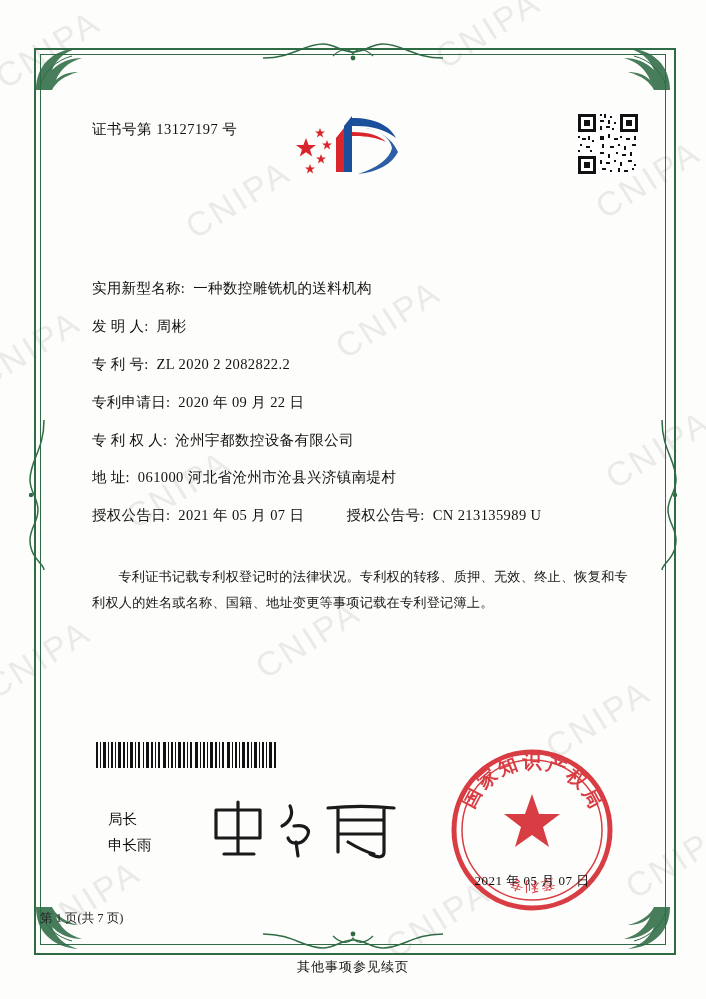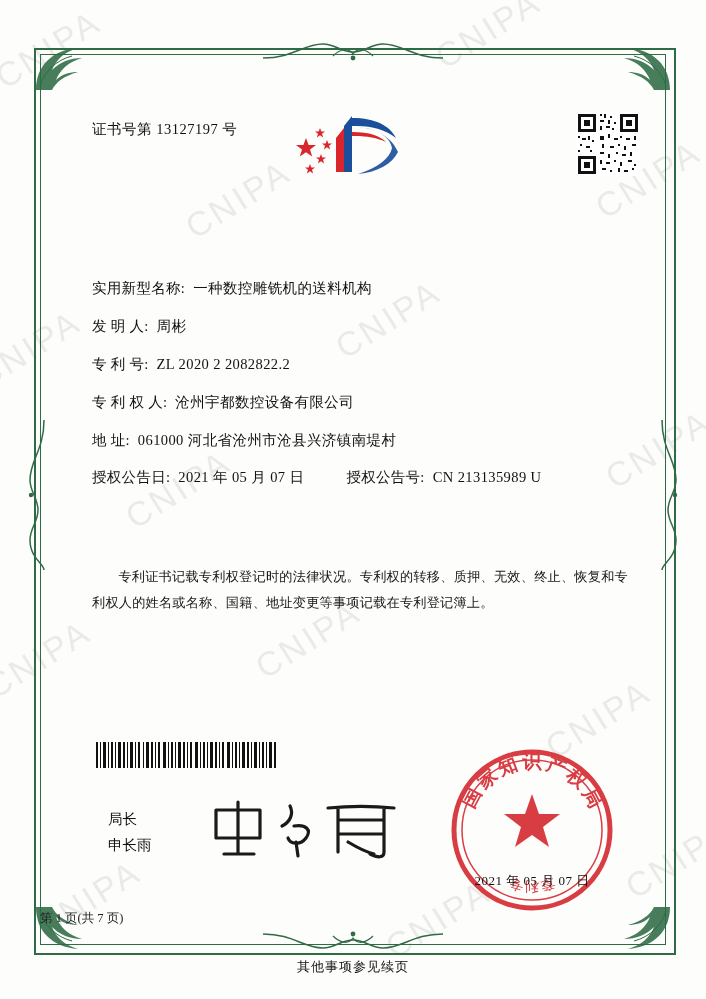--- a/index.html
+++ b/index.html
@@ -395,20 +395,24 @@
       </div>
       <div class="frow">
         <span class="flabel">发 明 人:</span>
         <span class="fvalue">周彬</span>
       </div>
       <div class="frow">
         <span class="flabel">专 利 号:</span>
         <span class="fvalue">ZL 2020 2 2082822.2</span>
       </div>
       <div class="frow">
+        <span class="flabel">专利申请日:</span>
+        <span class="fvalue">2020 年 09 月 22 日</span>
+      </div>
+      <div class="frow">
         <span class="flabel">专 利 权 人:</span>
         <span class="fvalue">沧州宇都数控设备有限公司</span>
       </div>
       <div class="frow">
         <span class="flabel">地 址:</span>
         <span class="fvalue">061000 河北省沧州市沧县兴济镇南堤村</span>
       </div>
       <div class="frow split">
         <span class="flabel">授权公告日:</span>
         <span class="fvalue">2021 年 05 月 07 日</span>

